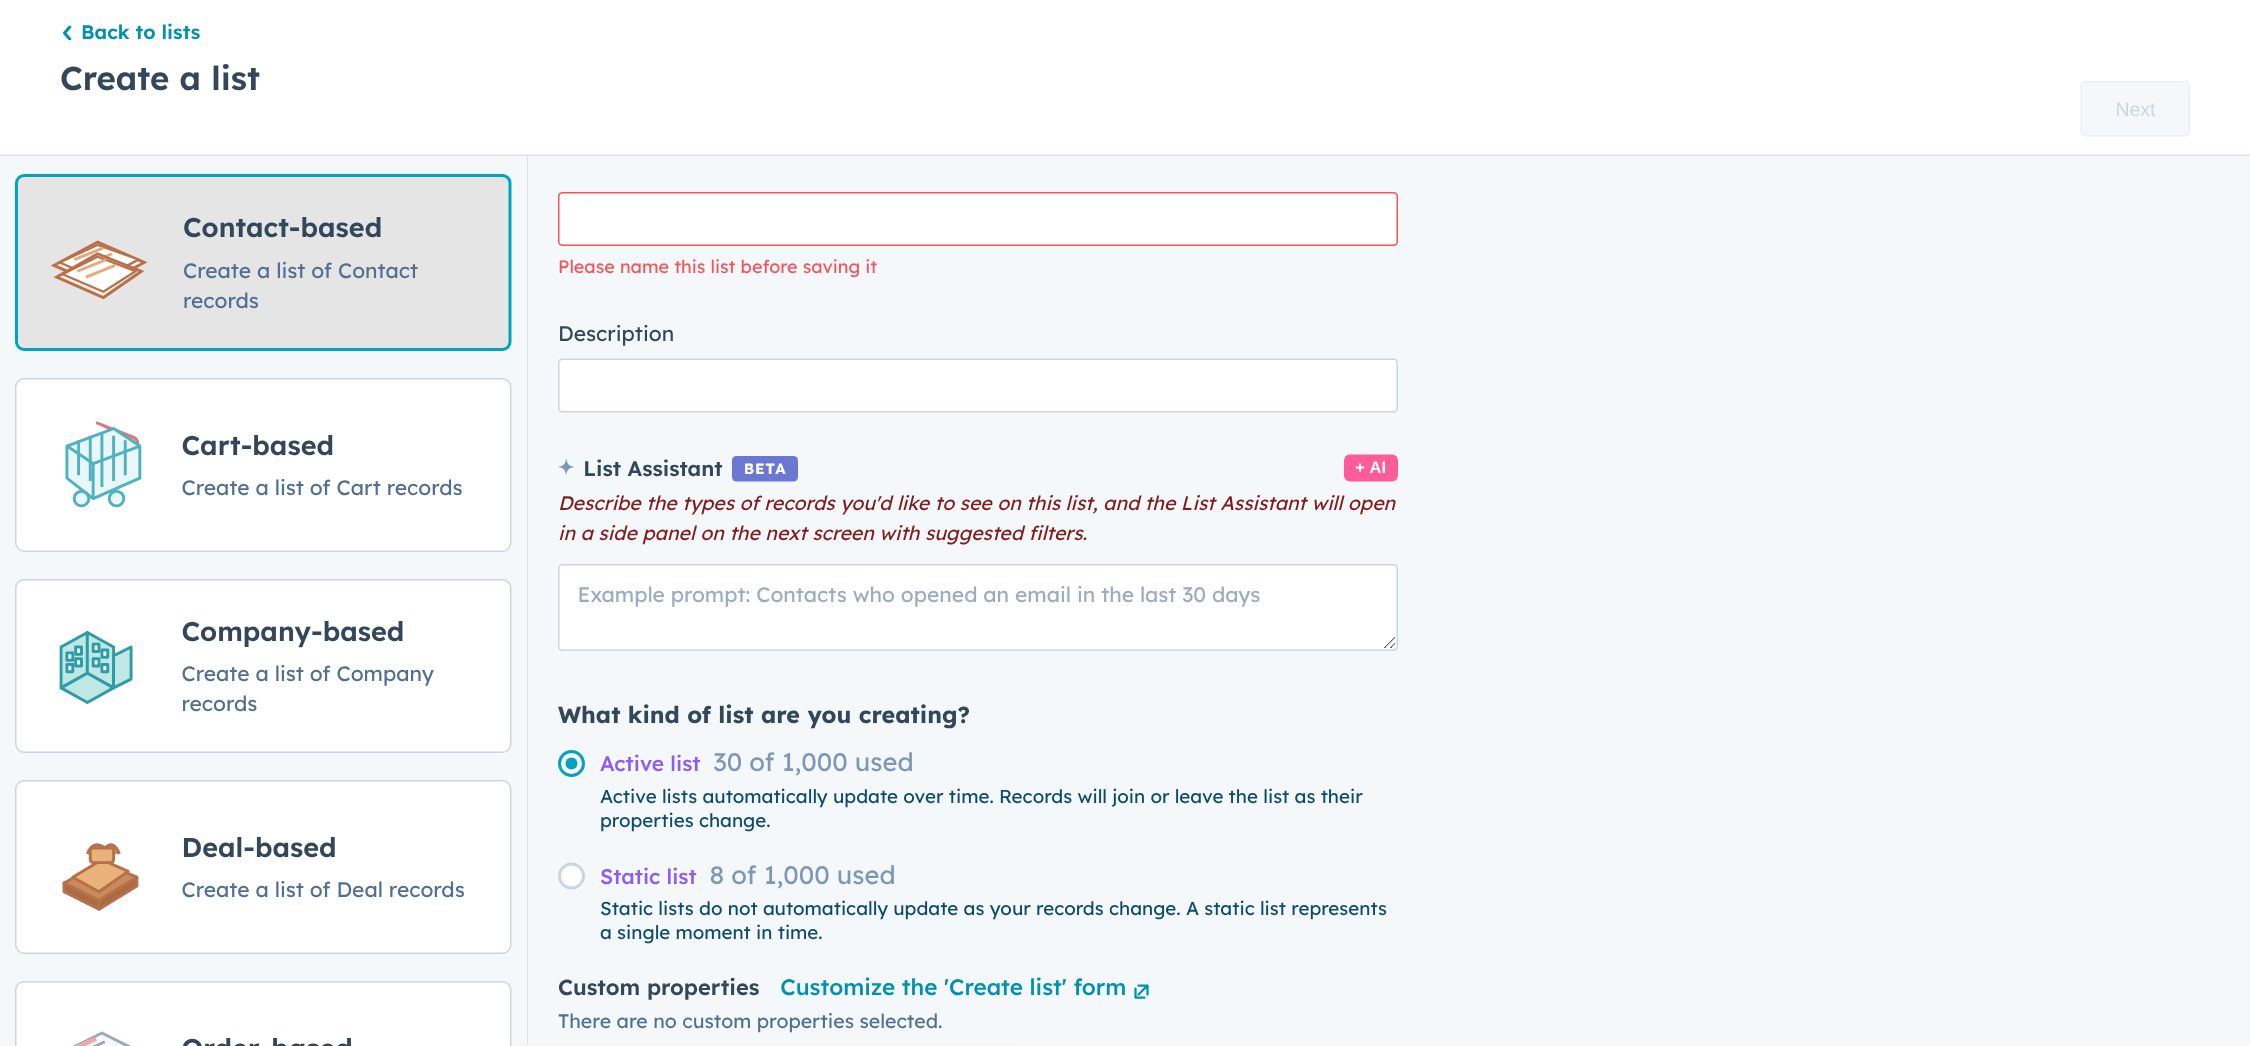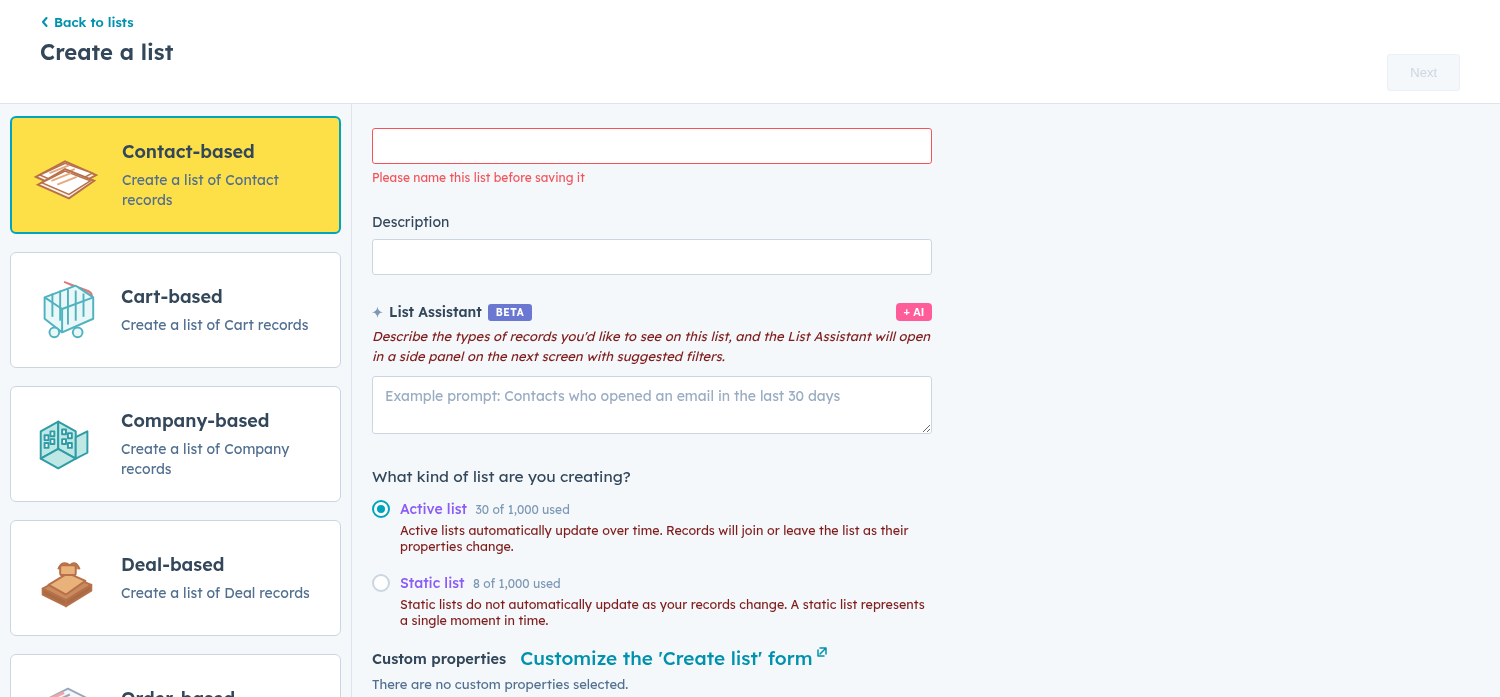--- a/index.html
+++ b/index.html
@@ -52,21 +52,21 @@
   .card {
     background:#fff;
     border:1px solid #cbd6e2;
     border-radius:6px;
     padding:22px 20px;
     margin-bottom:18px;
     display:flex; gap:20px; align-items:center;
     cursor:pointer;
   }
   .card.selected {
-    background:#fde047;
+    background:#e5e5e5;
     border:2px solid #00a4bd;
   }
   .card-icon {
     width:70px; height:70px; flex-shrink:0;
     display:flex; align-items:center; justify-content:center;
   }
   .card-text h3 { font-size:18px; font-weight:600; color:#33475b; margin-bottom:8px; }
   .card-text p { font-size:14px; color:#516f90; line-height:1.4; }
   
   .right-panel {
@@ -101,36 +101,36 @@
     border-radius:4px; padding:3px 8px; font-size:11px; font-weight:600;
     display:flex; align-items:center; gap:3px; cursor:pointer;
   }
   .help { font-size:13px; color:#7f1d1d; line-height:1.5; margin-top:6px;font-style:italic;}
   .textarea {
     width:100%; min-height:48px; border:1px solid #cbd6e2; border-radius:3px;
     background:#fff; padding:10px 12px; font-size:14px; color:#33475b;
     font-family:inherit; resize:vertical;
   }
   .textarea::placeholder { color:#99acc2; }
-  .section-h { font-size:15.5px; font-weight:400; color:#33475b; margin-bottom:12px; }
+  .section-h { font-size:15.5px; font-weight:700; color:#33475b; margin-bottom:12px; }
   .radio-row { display:flex; align-items:flex-start; gap:10px; margin-bottom:4px;}
   .radio {
     width:18px; height:18px; border-radius:50%; border:2px solid #cbd6e2;
     flex-shrink:0; position:relative; margin-top:2px; cursor:pointer; background:#fff;
   }
   .radio.checked { border-color:#00a4bd; }
   .radio.checked::after {
     content:""; position:absolute; inset:3px; border-radius:50%; background:#00a4bd;
   }
   .radio-label { font-size:14px; font-weight:500; color:#8b5cf6;}
-  .radio-sub { font-size:12px; color:#7c98b6; margin-left:4px;}
-  .radio-help { font-size:12.5px; color:#7f1d1d; margin-top:4px; margin-left:28px; margin-bottom:18px;}
+  .radio-sub { font-size:17px; color:#7c98b6; margin-left:4px;}
+  .radio-help { font-size:12.5px; color:#0c4a6e; margin-top:4px; margin-left:28px; margin-bottom:18px;}
   .custom-row { display:flex; align-items:center; gap:14px; margin-bottom:6px;}
   .custom-title { font-size:14.5px; font-weight:600; color:#33475b;}
-  .link-teal { color:#0091ae; font-size:19px; font-weight:500; cursor:pointer; display:flex; align-items:flex-start; gap:4px;}
+  .link-teal { color:#0091ae; font-size:15px; font-weight:500; cursor:pointer; display:flex; align-items:flex-end; gap:4px;}
   .custom-desc { font-size:13px; color:#516f90; }
   .gap-28 { height:28px; }
   
   .slider-arrow {
     position:absolute; bottom:3px; font-size:12px; color:#7c98b6;
   }
   .slider-arrow.left { left:356px; }
   .slider-arrow.right { right:6px; }
   .sparkle { color:#7c98b6; font-size:13px; }
 </style>

